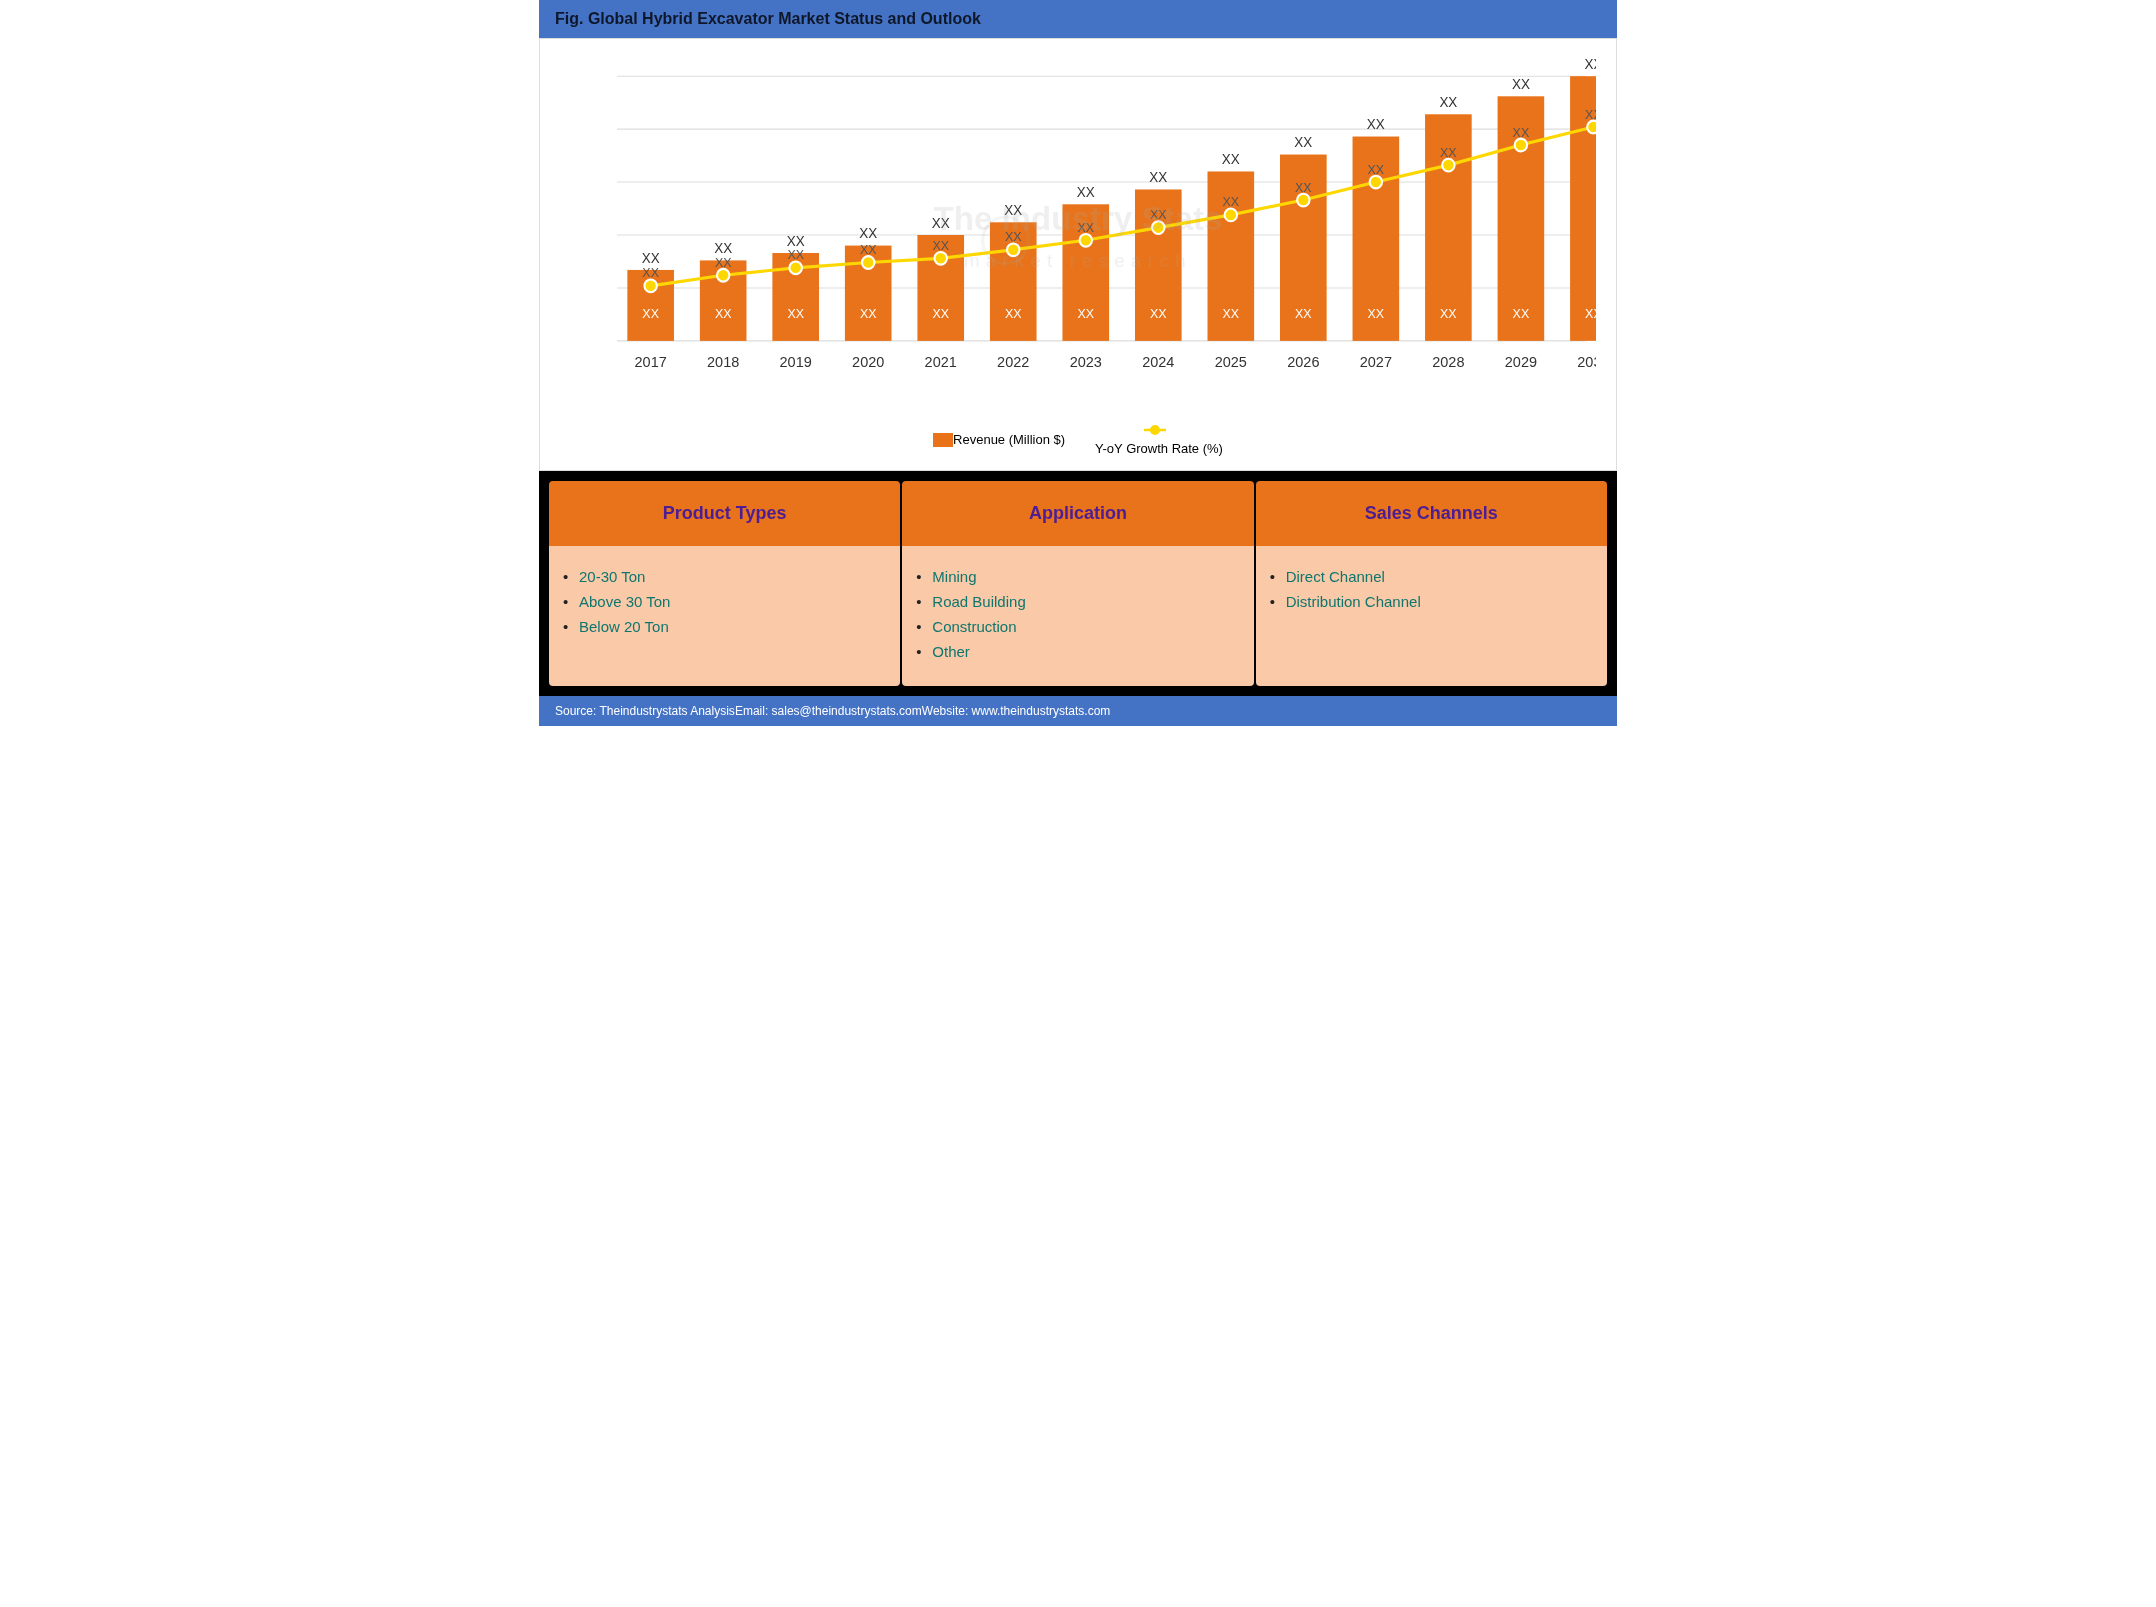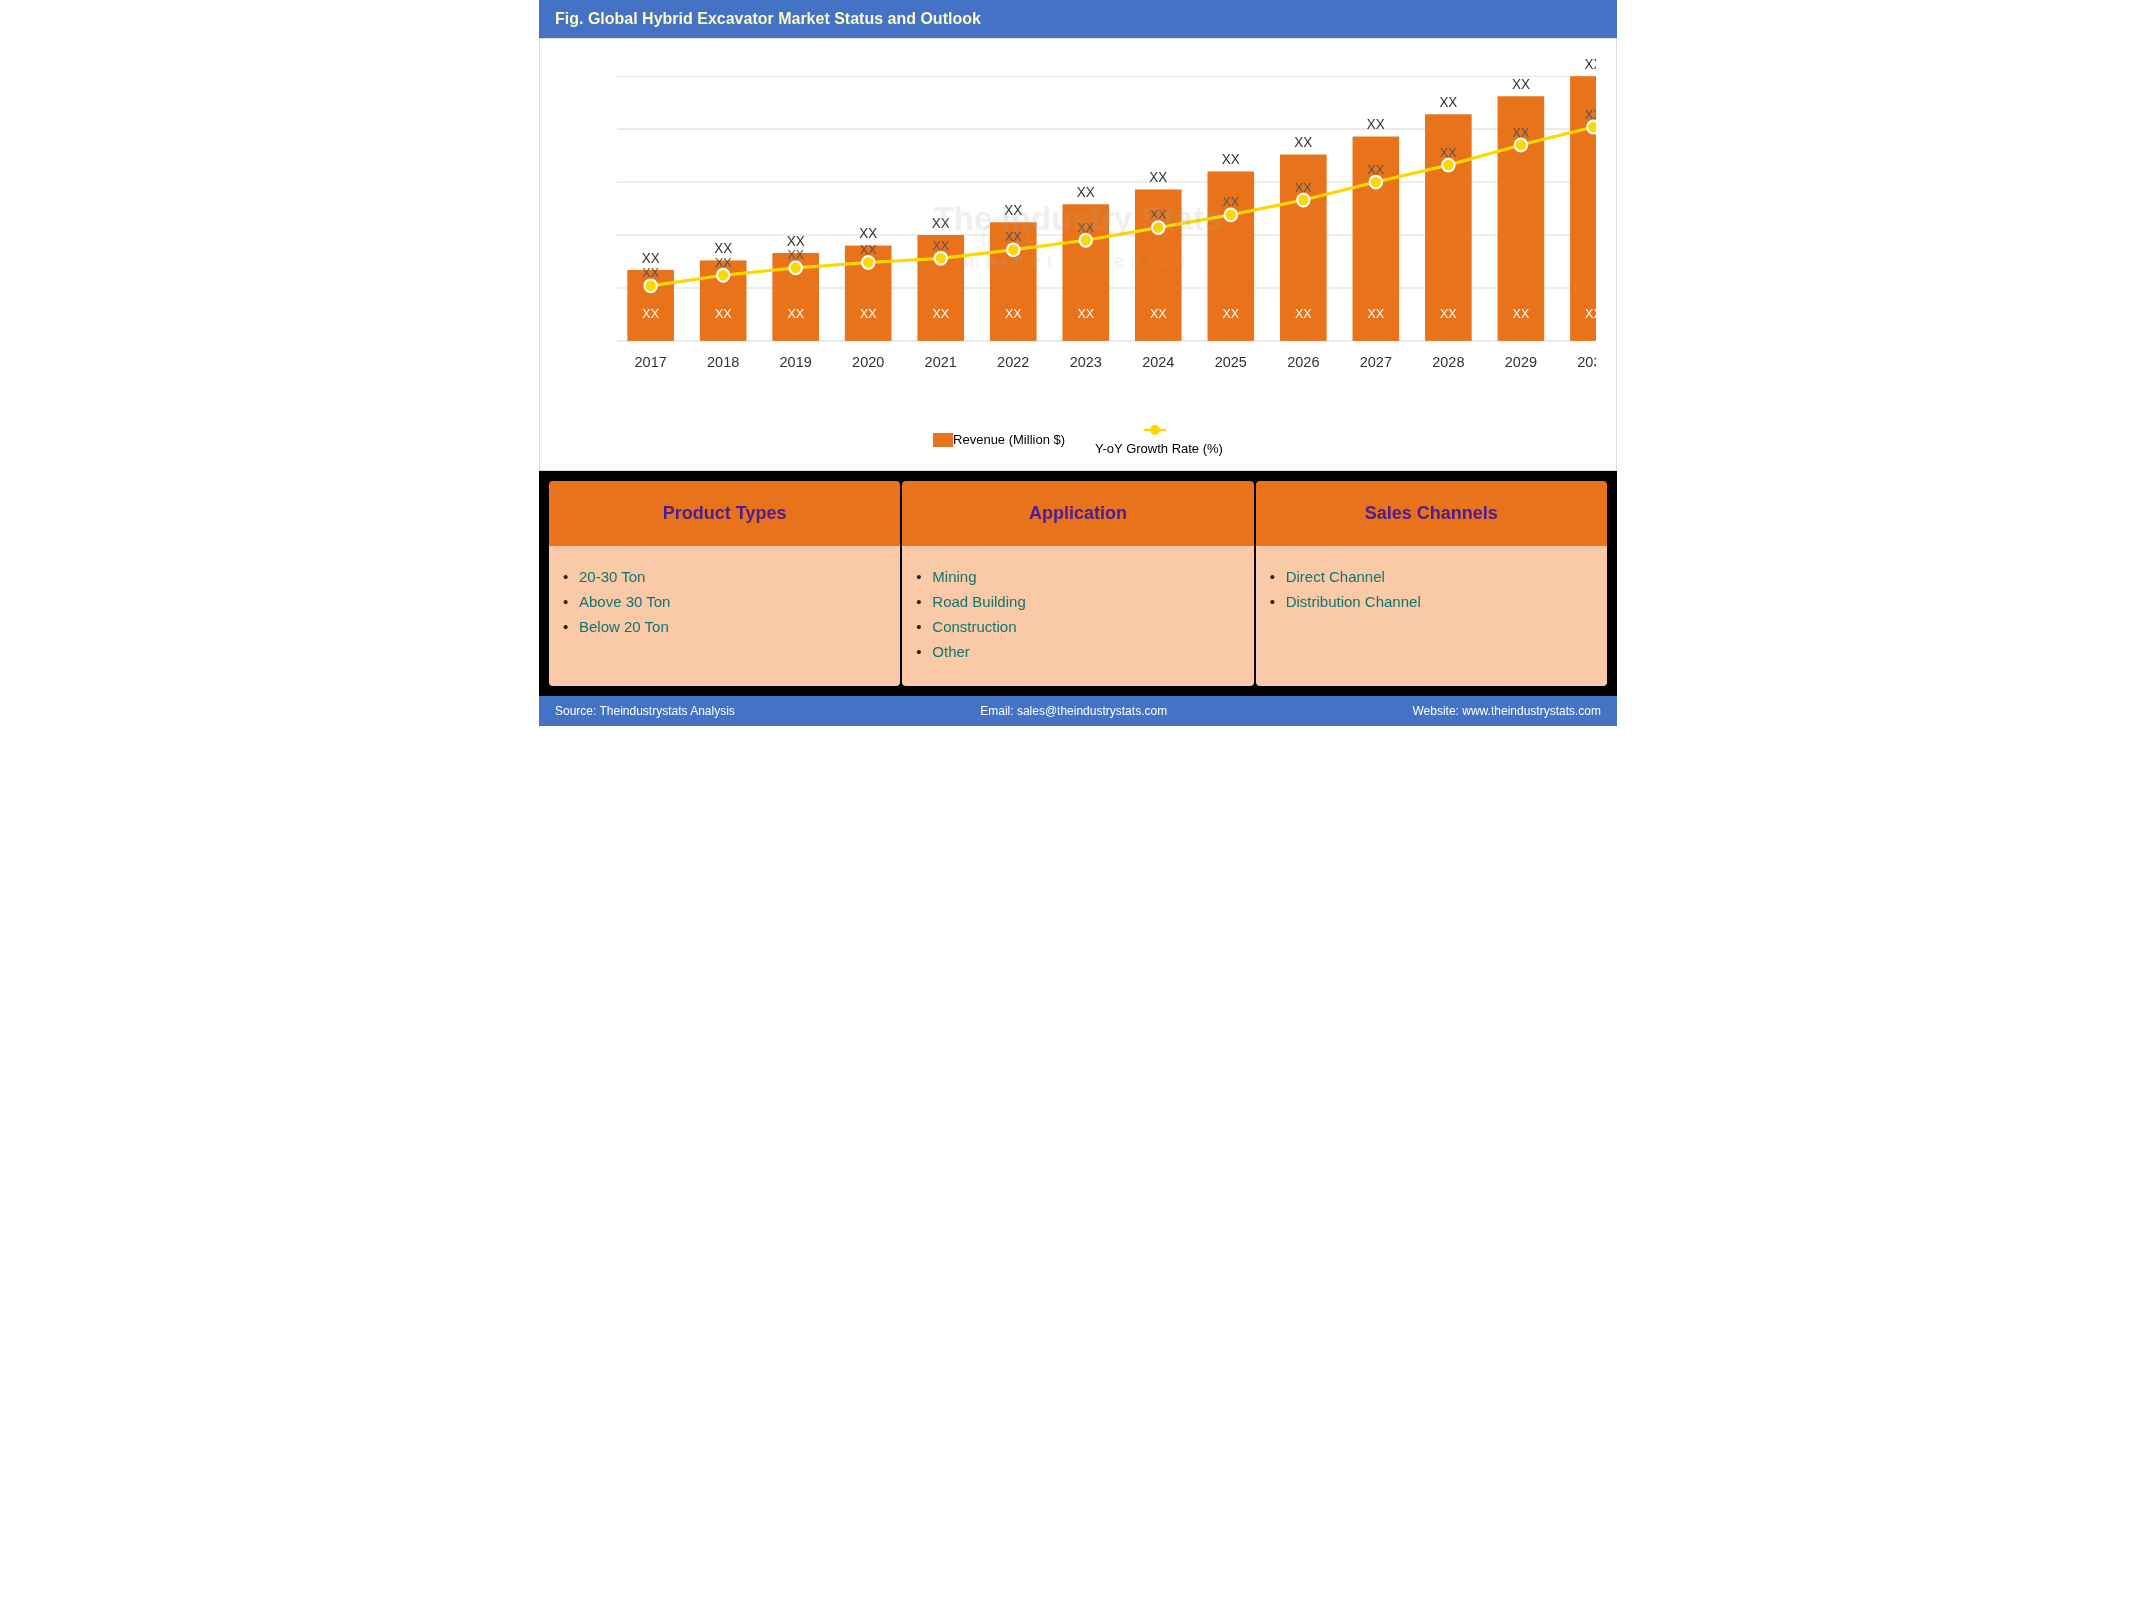--- a/index.html
+++ b/index.html
@@ -6,21 +6,21 @@
     body {
       font-family: Arial, sans-serif;
       background: #fff;
       width: 1078px;
       margin: 0 auto;
     }
 
     
     .header {
       background: #4472C4;
-      color: #fef9c3;
+      color: #0f172a;
       padding: 10px 16px;
       font-size: 16px;
       font-weight: bold;
     }
 
     
     .chart-container {
       background: #fff;
       padding: 16px 20px 10px 20px;
       border: 1px solid #ddd;
@@ -113,21 +113,21 @@
       position: absolute;
       left: -16px;
       color: #222;
     }
 
     
     .footer {
       background: #4472C4;
       color: white;
       display: flex;
-      justify-content: space-between;
+      justify-content: flex-start;
       padding: 8px 16px;
       font-size: 12px;
     }
   </style>
 </head>
 <body>
 
 <div>
 
   <div class="header">

